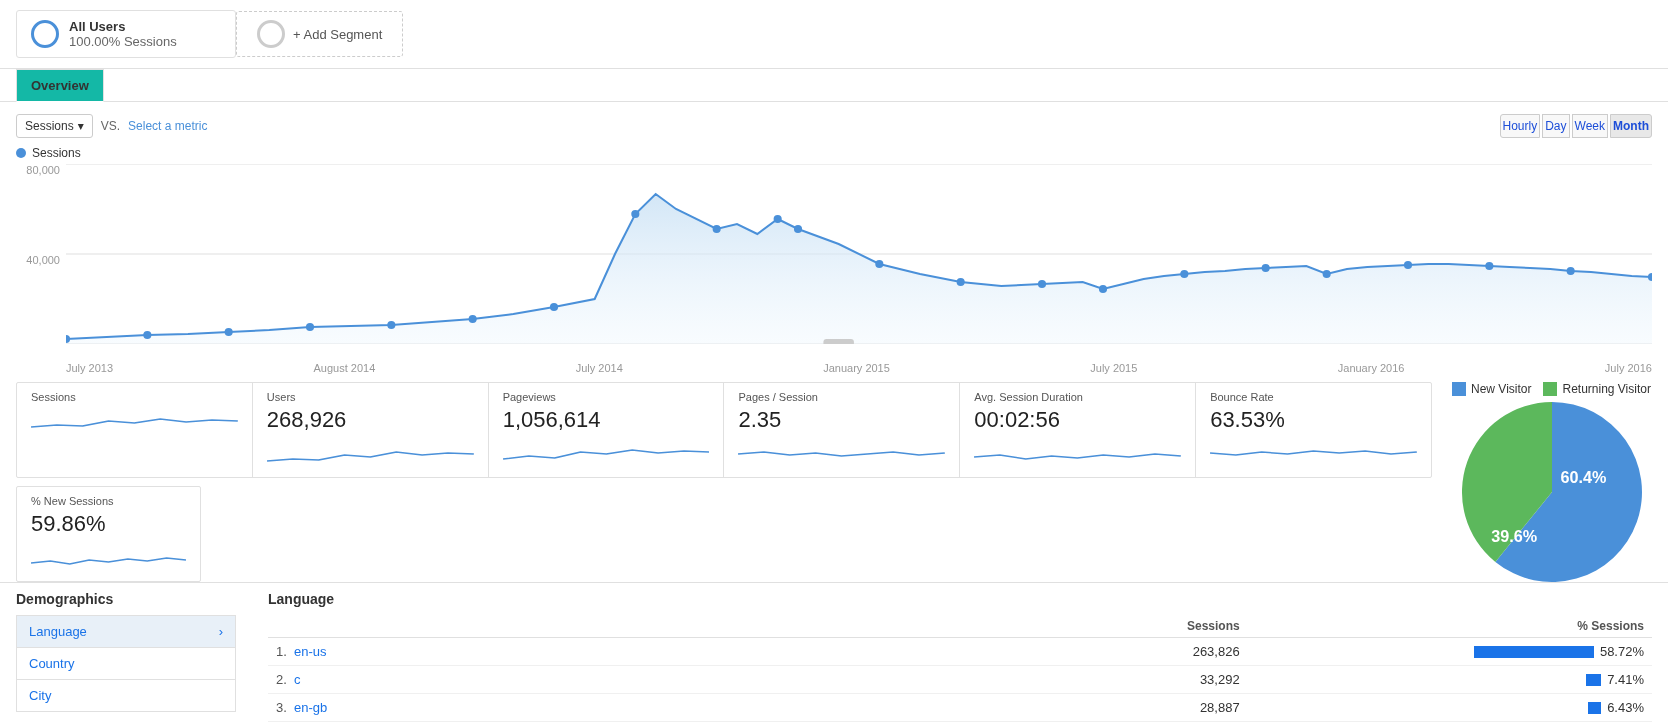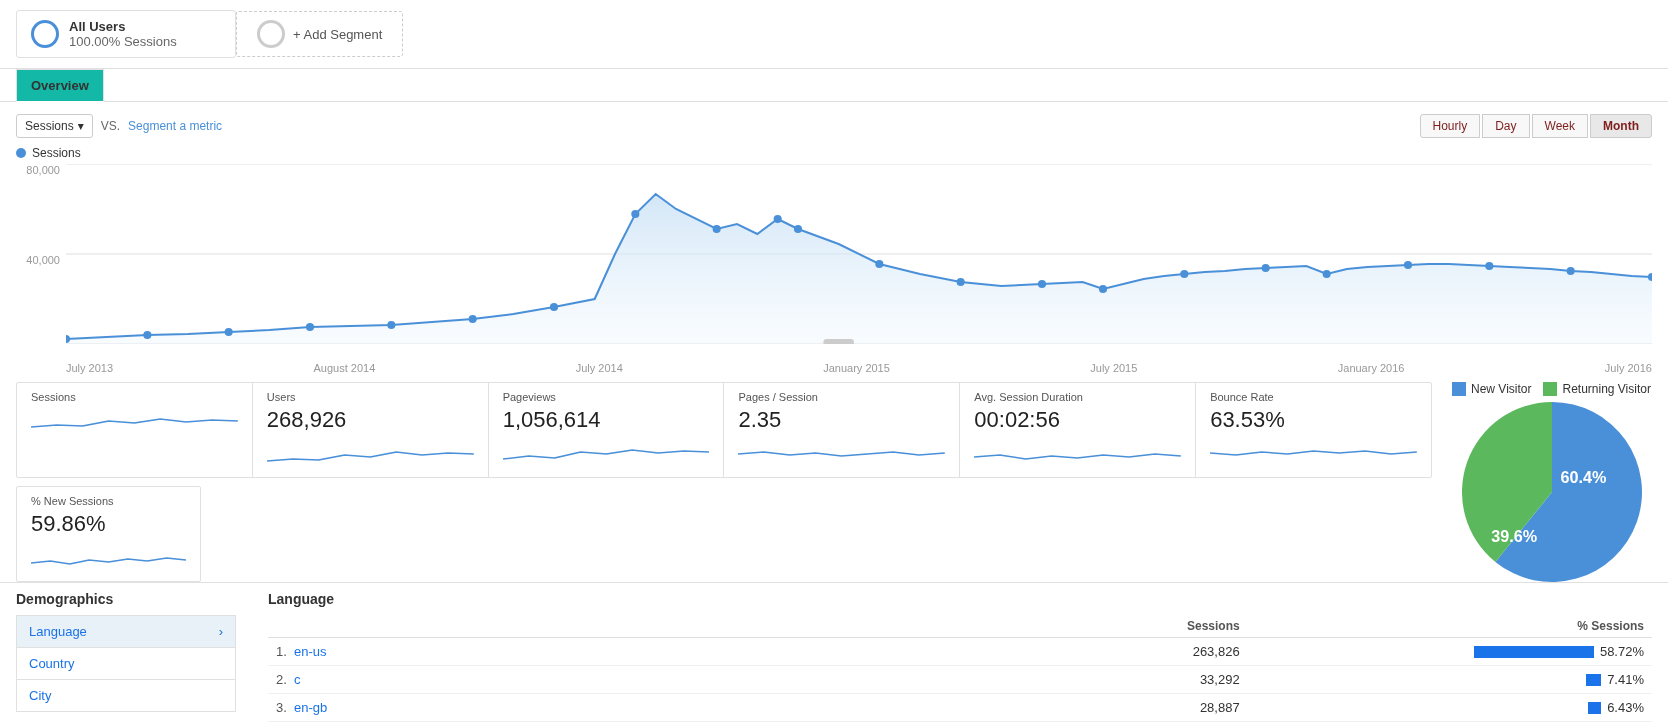--- a/index.html
+++ b/index.html
@@ -81,24 +81,24 @@
       padding: 4px 8px;
       cursor: pointer;
       font-size: 12px;
     }
     .vs-label { font-size: 12px; color: #666; }
     .select-metric { font-size: 12px; color: #4a90d9; cursor: pointer; }
     .time-buttons { display: flex; gap: 2px; }
     .time-btn {
       border: 1px solid #ccc;
       background: #f8f8f8;
-      padding: 4px 12px;
+      padding: 4px 2px;
       font-size: 12px;
       cursor: pointer;
-      color: #7f1d1d;
+      color: #1d4ed8;
     }
     .time-btn.active {
       background: #e8e8e8;
       font-weight: bold;
     }
     .time-btn:first-child { border-radius: 3px 0 0 3px; }
     .time-btn:last-child { border-radius: 0 3px 3px 0; }
 
     
     .chart-legend {
@@ -220,21 +220,21 @@
 </div>
 
 <div class="chart-section">
   <div class="chart-controls">
     <div class="chart-controls-left">
       <div class="sessions-dropdown">
         <span>Sessions</span>
         <span>▾</span>
       </div>
       <span class="vs-label">VS.</span>
-      <span class="select-metric">Segment a metric</span>
+      <span class="select-metric">Select a metric</span>
     </div>
     <div class="time-buttons">
       <button class="time-btn">Hourly</button>
       <button class="time-btn">Day</button>
       <button class="time-btn">Week</button>
       <button class="time-btn active">Month</button>
     </div>
   </div>
 
   <div class="chart-legend">

